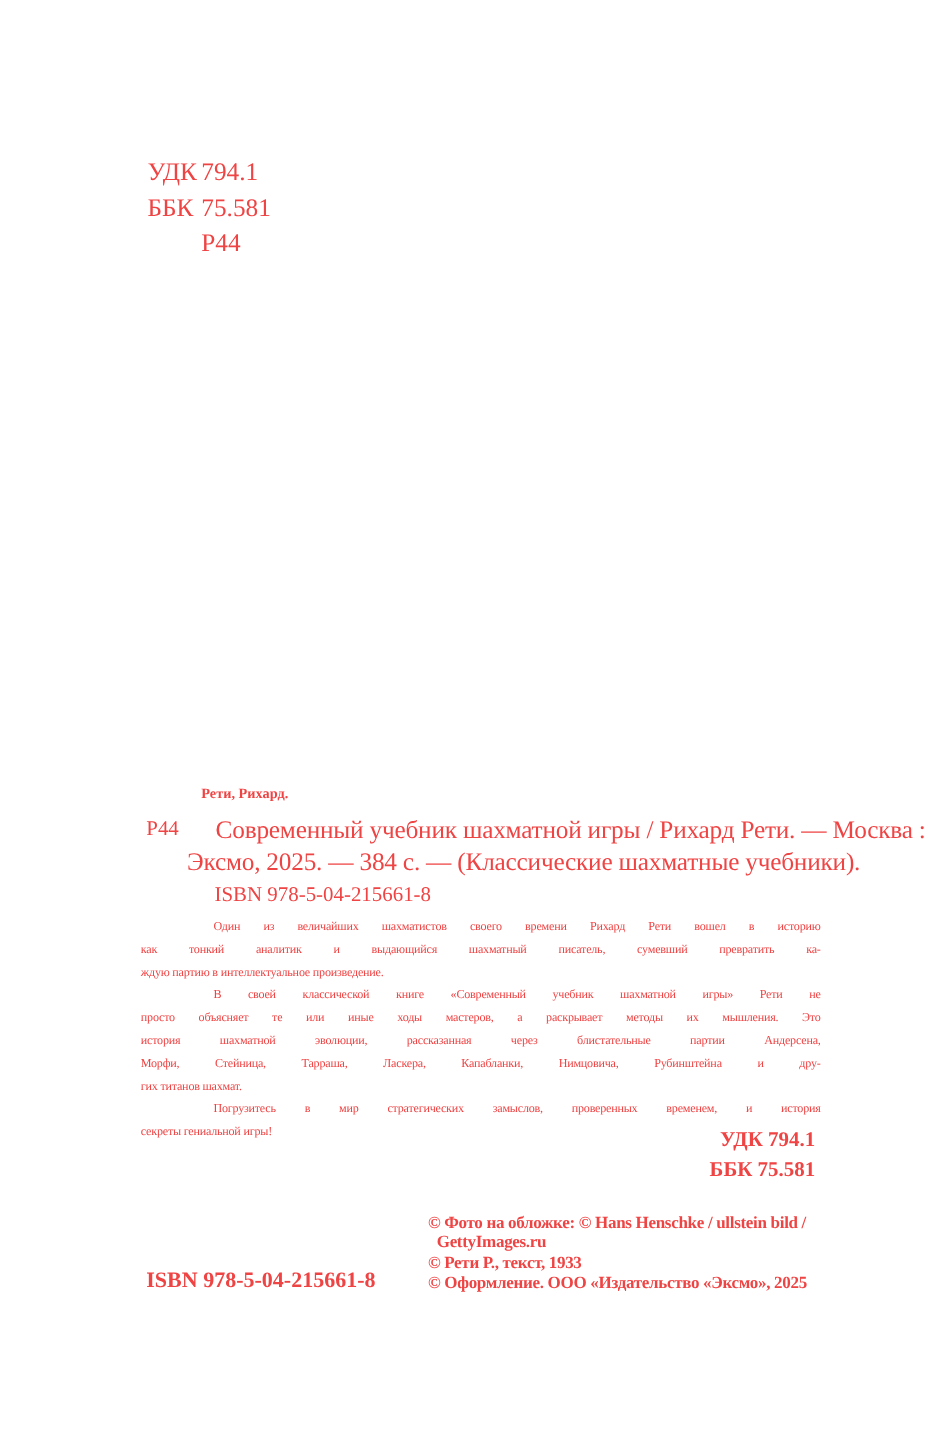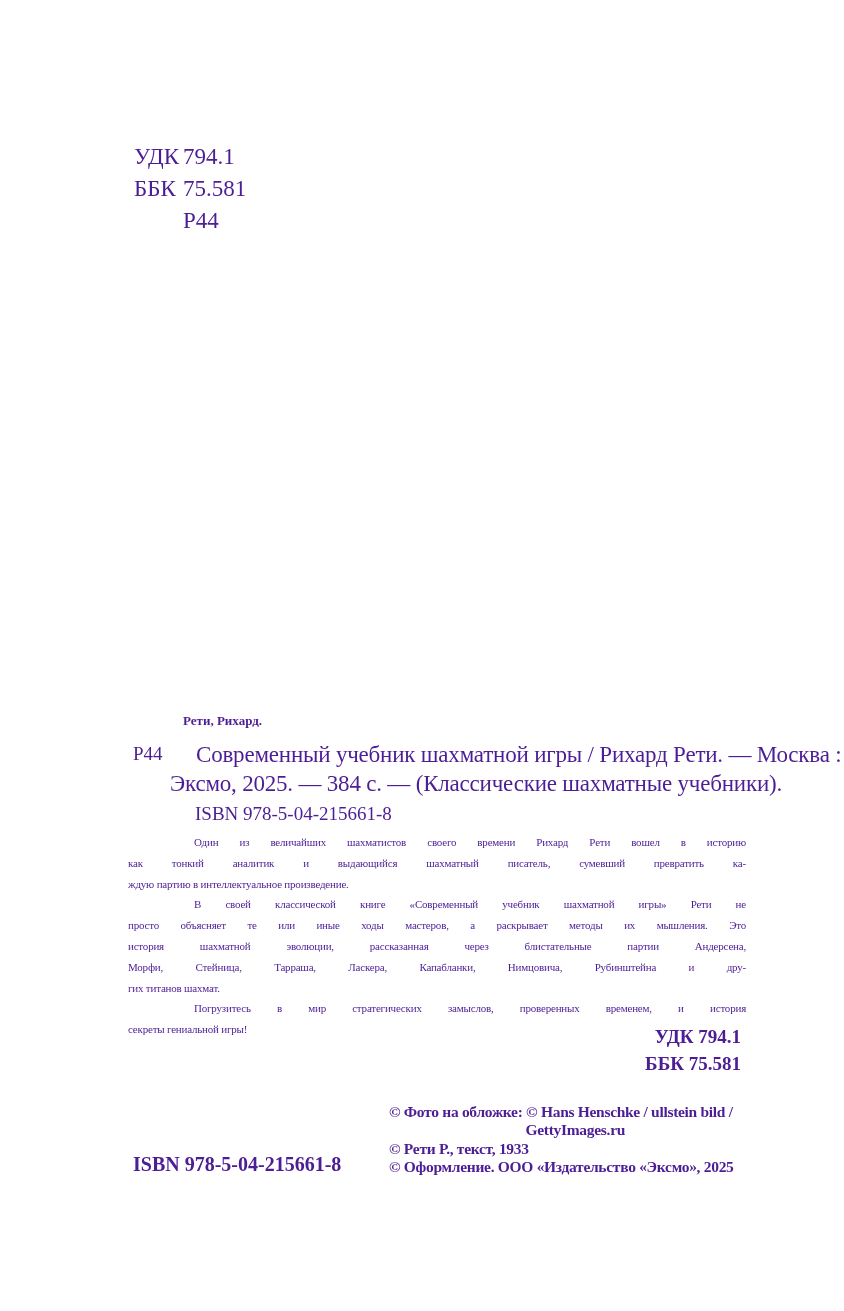--- a/index.html
+++ b/index.html
@@ -5,21 +5,21 @@
   html, body {
     margin: 0;
     padding: 0;
     background: #ffffff;
   }
   .page {
     position: relative;
     width: 844px;
     height: 1265px;
     background: #ffffff;
-    color: #4c1d95;
+    color: #ef4444;
     font-family: "Liberation Serif", "DejaVu Serif", serif;
     overflow: hidden;
   }
 
   
   .top-codes {
     position: absolute;
     left: 134px;
     top: 141px;
     font-size: 23px;
@@ -107,21 +107,21 @@
   .credits {
     position: absolute;
     left: 389px;
     top: 1103px;
     font-size: 15.5px;
     font-weight: bold;
     line-height: 18.4px;
     letter-spacing: -0.3px;
   }
   .credits .line { white-space: nowrap; }
-  .credits .credit-item .line:not(.first) { margin-left: 28px; text-align: center; }
+  .credits .credit-item .line:not(.first) { margin-left: 8px; }
 </style>
 </head>
 <body>
 
 <div class="page">
 
   <div class="top-codes">
     <div><span class="code-label">УДК</span><span>794.1</span></div>
     <div><span class="code-label">ББК</span><span>75.581</span></div>
     <div><span class="author-code-top">Р44</span></div>

